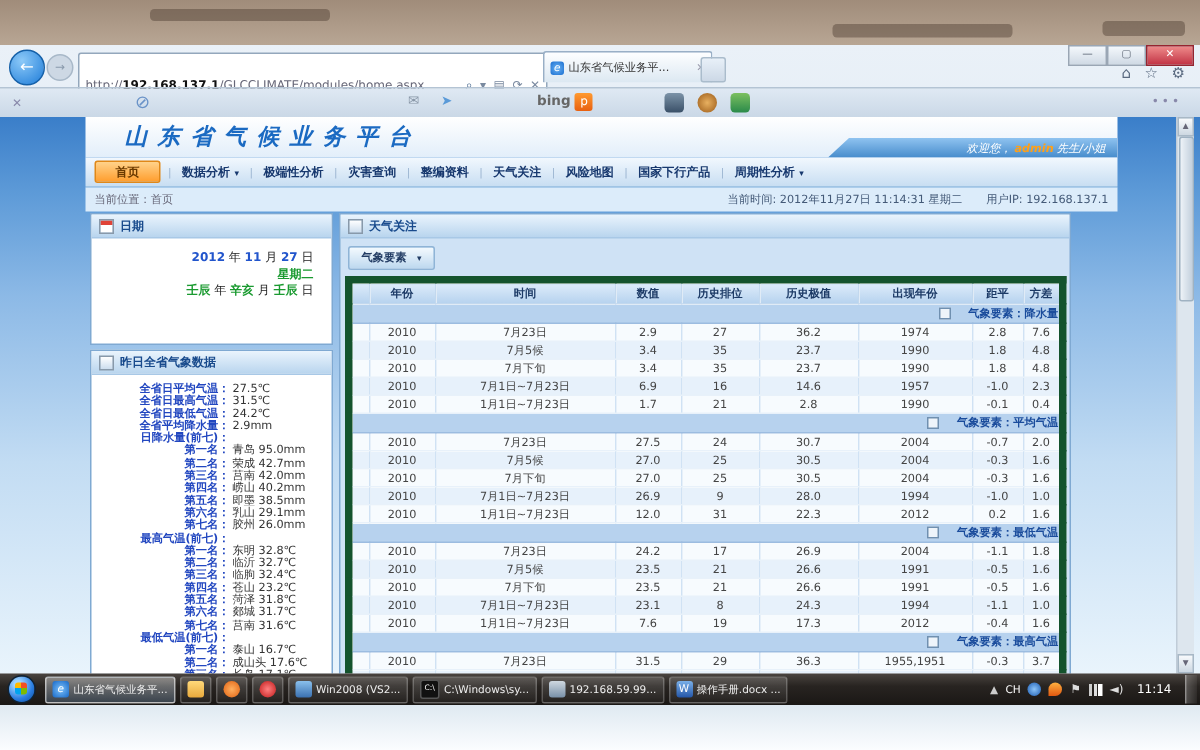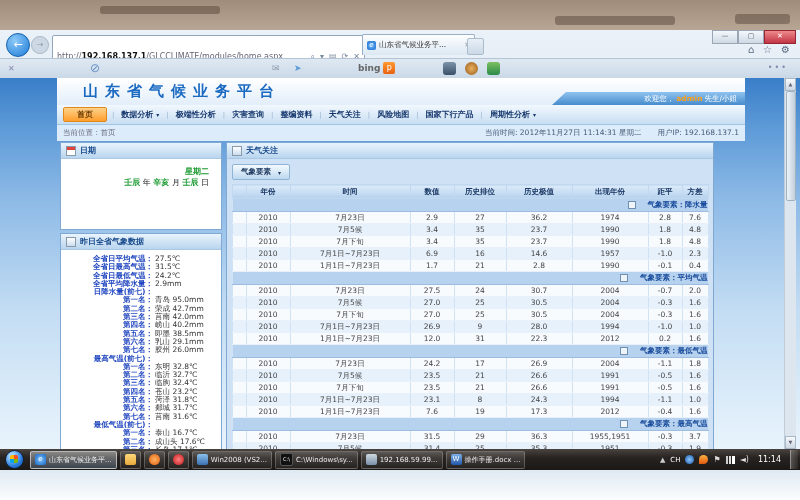--- a/index.html
+++ b/index.html
@@ -53,21 +53,21 @@
     color:#fff;font-size:8px;line-height:12px;text-align:center;}
   .plug{position:absolute;top:3px;width:13px;height:13px;border-radius:3px;}
   .plug.cam{left:443px;background:linear-gradient(#7c93a8,#3a5068);}
   .plug.paw{left:465px;background:radial-gradient(#e8b060,#9a5a18);border-radius:50%;}
   .plug.ppl{left:487px;background:linear-gradient(#7cc060,#2a8a4a);}
   .dots{position:absolute;right:12px;top:4px;color:#88a;font-size:8px;letter-spacing:2px;}
   
   .viewport{position:absolute;top:48px;left:0;width:800px;height:371px;overflow:hidden;
     background:linear-gradient(180deg,#3a7ec9 0%,#5e9bd8 14%,#8cb9e6 32%,#c2dcf3 62%,#e9f4fc 100%);}
   .content{position:absolute;left:57px;top:0;width:688px;}
-  .pg-header{height:27px;background:linear-gradient(#ffffff,#e2eefa);position:relative;}
+  .pg-header{height:27px;background:linear-gradient(#ffffff,#e2eefa);position:relative;font-style:italic;}
   .pg-title{position:absolute;left:26px;top:4px;font-size:15px;font-weight:bold;color:#1b6ac2;
     letter-spacing:7px;white-space:nowrap;}
   .welcome{position:absolute;right:0;top:14px;height:13px;width:185px;
     background:linear-gradient(#8fc3f0,#478ccc);clip-path:polygon(14px 0,100% 0,100% 100%,0 100%);
     display:flex;align-items:center;justify-content:flex-end;font-size:7.5px;color:#fff;
     padding-right:8px;white-space:nowrap;}
   .welcome .user{color:#ffa018;font-weight:bold;margin:0 2px;text-align:right;}
   .menu-bar{height:19px;background:linear-gradient(#f2f8fe,#c8def2);border-bottom:1px solid #a0c4e4;
     display:flex;align-items:center;padding-left:6px;font-size:8px;}
   .menu-item{color:#17386e;font-weight:bold;padding:1px 7px;white-space:nowrap;}
@@ -93,21 +93,21 @@
   .wx-body{padding-top:5px;}
   .wx-line{display:flex;font-size:7.5px;line-height:8.3px;white-space:nowrap;}
   .wx-label{width:92px;text-align:right;color:#2247c0;font-weight:bold;flex:none;}
   .wx-value{color:#333;padding-left:2px;}
   .panel.main{left:226px;top:64px;width:486px;height:312px;background:#cfe2f5;}
   .elem-btn{margin:5px 0 4px 5px;display:inline-flex;align-items:center;gap:4px;font-size:7.5px;
     color:#223c64;font-weight:bold;background:linear-gradient(#f4fafe,#bdd8ef);
     border:1px solid #8fb4d6;border-radius:2px;padding:2px 8px;}
   .elem-btn .menu-arrow{font-size:6px;}
   table.wt{width:476px;margin:0 auto;border-collapse:collapse;background:#fff;
-    border:1px solid #14532d;table-layout:fixed;}
+    border:5px solid #14532d;table-layout:fixed;}
   table.wt th{font-size:7.5px;height:13px;background:linear-gradient(#dcebfa,#b6d2ee);
     color:#1c3a66;font-weight:bold;border:1px solid #c2d8ee;padding:0;white-space:nowrap;overflow:hidden;}
   table.wt td{font-size:7.5px;height:11px;text-align:center;color:#444;padding:0;
     border-left:1px solid #d0e2f4;border-right:1px solid #d0e2f4;border-bottom:1px solid #e8f1fa;
     white-space:nowrap;overflow:hidden;}
   tr.grp td{background:#b7d2ee;color:#1a4c9c;font-weight:bold;font-size:7.5px;height:12px;
     text-align:right;padding-left:3px;border-bottom:1px solid #9cbce0;border-top:1px solid #9cbce0;}
   .grp-box{display:inline-block;width:6px;height:6px;border:1px solid #7090b0;background:#eef4fa;
     margin-right:12px;vertical-align:middle;}
   tr.odd td{background:#f7fbfe;}
@@ -253,20 +253,21 @@
           </span>
         </div>
       </div>
 
       <div class="panel cal">
         <div class="p-head">
           <span class="p-ico cal"></span>
           <span>日期</span>
         </div>
         <div class="cal-body">
+            <div class="cal-line"><span class="num">2012</span><span> 年 </span><span class="num">11</span><span> 月 </span><span class="num">27</span><span> 日</span></div>
             <div class="cal-line"><span class="grn">星期二</span></div>
             <div class="cal-line"><span class="grn">壬辰</span><span> 年 </span><span class="grn">辛亥</span><span> 月 </span><span class="grn">壬辰</span><span> 日</span></div>
           </div>
       </div>
 
       <div class="panel wx">
         <div class="p-head">
           <span class="p-ico"></span>
           <span>昨日全省气象数据</span>
         </div>

